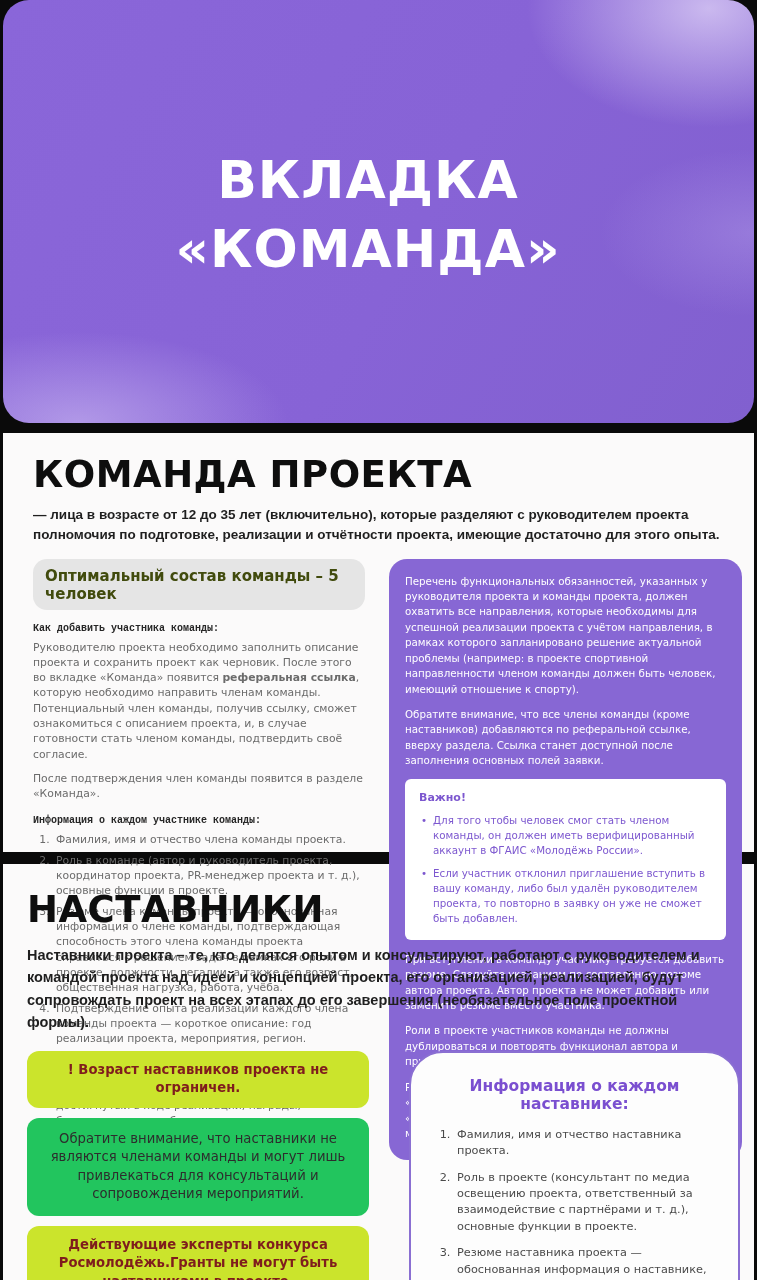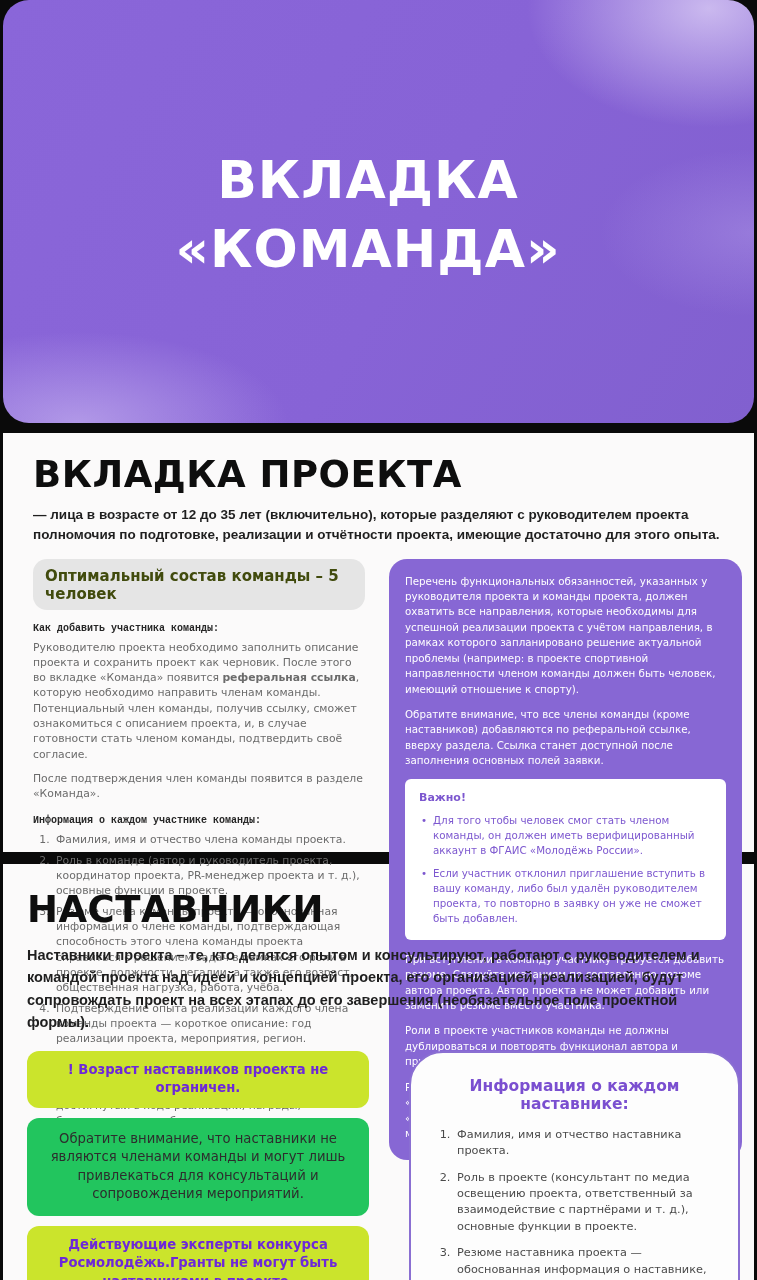--- a/index.html
+++ b/index.html
@@ -75,21 +75,21 @@
     position:relative;padding-left:14px;margin-bottom:8px;
     font-size:10.3px;line-height:1.45;
   }
   ul.bullets li::before{content:"•";position:absolute;left:2px;top:0;}
   
   .mentors-left{width:342px;flex:none;}
   .chip{
     border-radius:12px;padding:10px 14px;margin-bottom:10px;
     text-align:center;font-size:13.2px;line-height:1.4;
   }
-  .chip.green{background:#cbe42c;color:#6d28d9;font-weight:bold;}
+  .chip.green{background:#cbe42c;color:#7f1d1d;font-weight:bold;}
   .chip.gray{background:#22c55e;color:#2d2d2d;padding:12px 16px;}
   .chip.gray p{margin:0;}
   .chip.gray p + p{margin-top:14px;}
   .mentors-right{flex:1;margin-left:40px;margin-right:2px;}
   .outline-box{
     border:2px solid #8a6fd2;border-radius:34px;
     background:#fdfdfd;
     padding:24px 24px 18px;min-height:200px;box-sizing:border-box;
   }
   .outline-box h2{
@@ -106,21 +106,21 @@
 <body>
 
 <div class="banner">
   <div class="banner-title">
     <div>ВКЛАДКА</div>
     <div>«КОМАНДА»</div>
   </div>
 </div>
 
 <div class="sheet section-team">
-  <h1 class="big">ВКЛАДКА ПРОЕКТА</h1>
+  <h1 class="big">КОМАНДА ПРОЕКТА</h1>
   <p class="lede">— лица в возрасте от 12 до 35 лет (включительно), которые разделяют с руководителем проекта полномочия по подготовке, реализации и отчётности проекта, имеющие достаточно для этого опыта.</p>
 
   <div class="cols">
     <div class="team-left">
       <div class="badge">Оптимальный состав команды – 5 человек</div>
 
       <h3 class="sub-h">Как добавить участника команды:</h3>
       <p class="body"><span>Руководителю проекта необходимо заполнить описание проекта и сохранить проект как черновик. После этого во вкладке «Команда» появится </span><b>реферальная ссылка</b><span>, которую необходимо направить членам команды. Потенциальный член команды, получив ссылку, сможет ознакомиться с описанием проекта, и, в случае готовности стать членом команды, подтвердить своё согласие.</span></p>
       <p class="body">После подтверждения член команды появится в разделе «Команда».</p>
 

